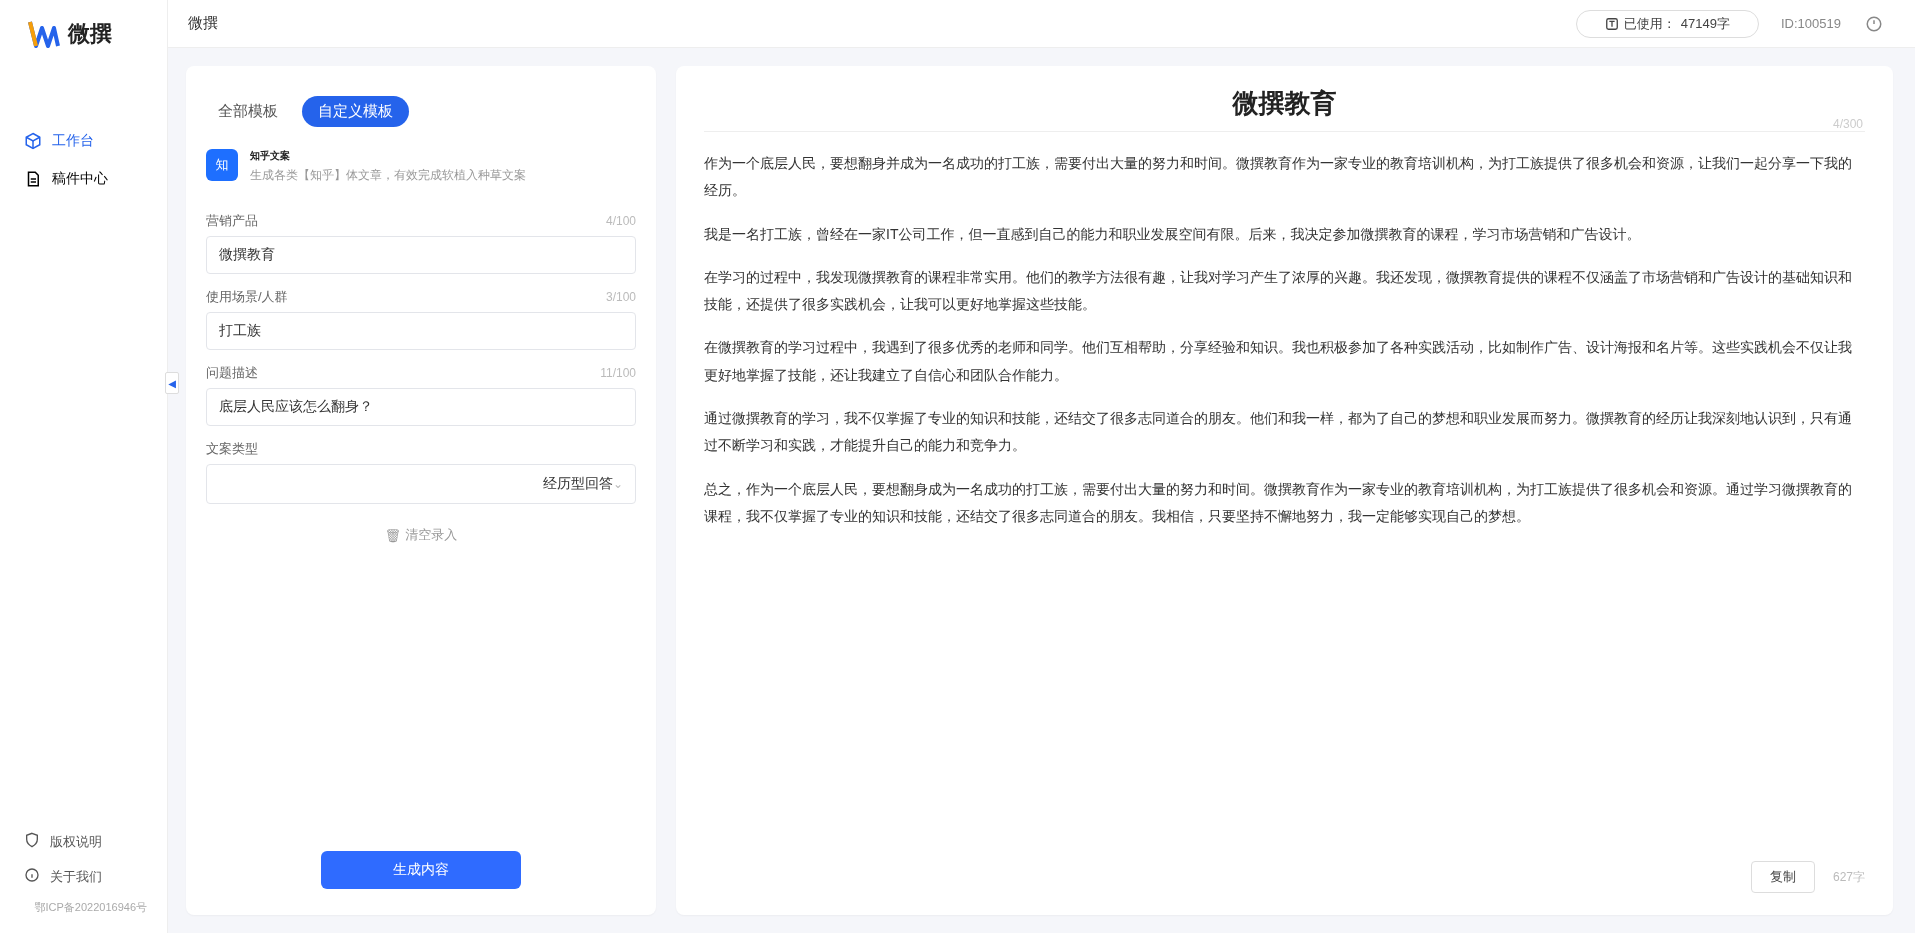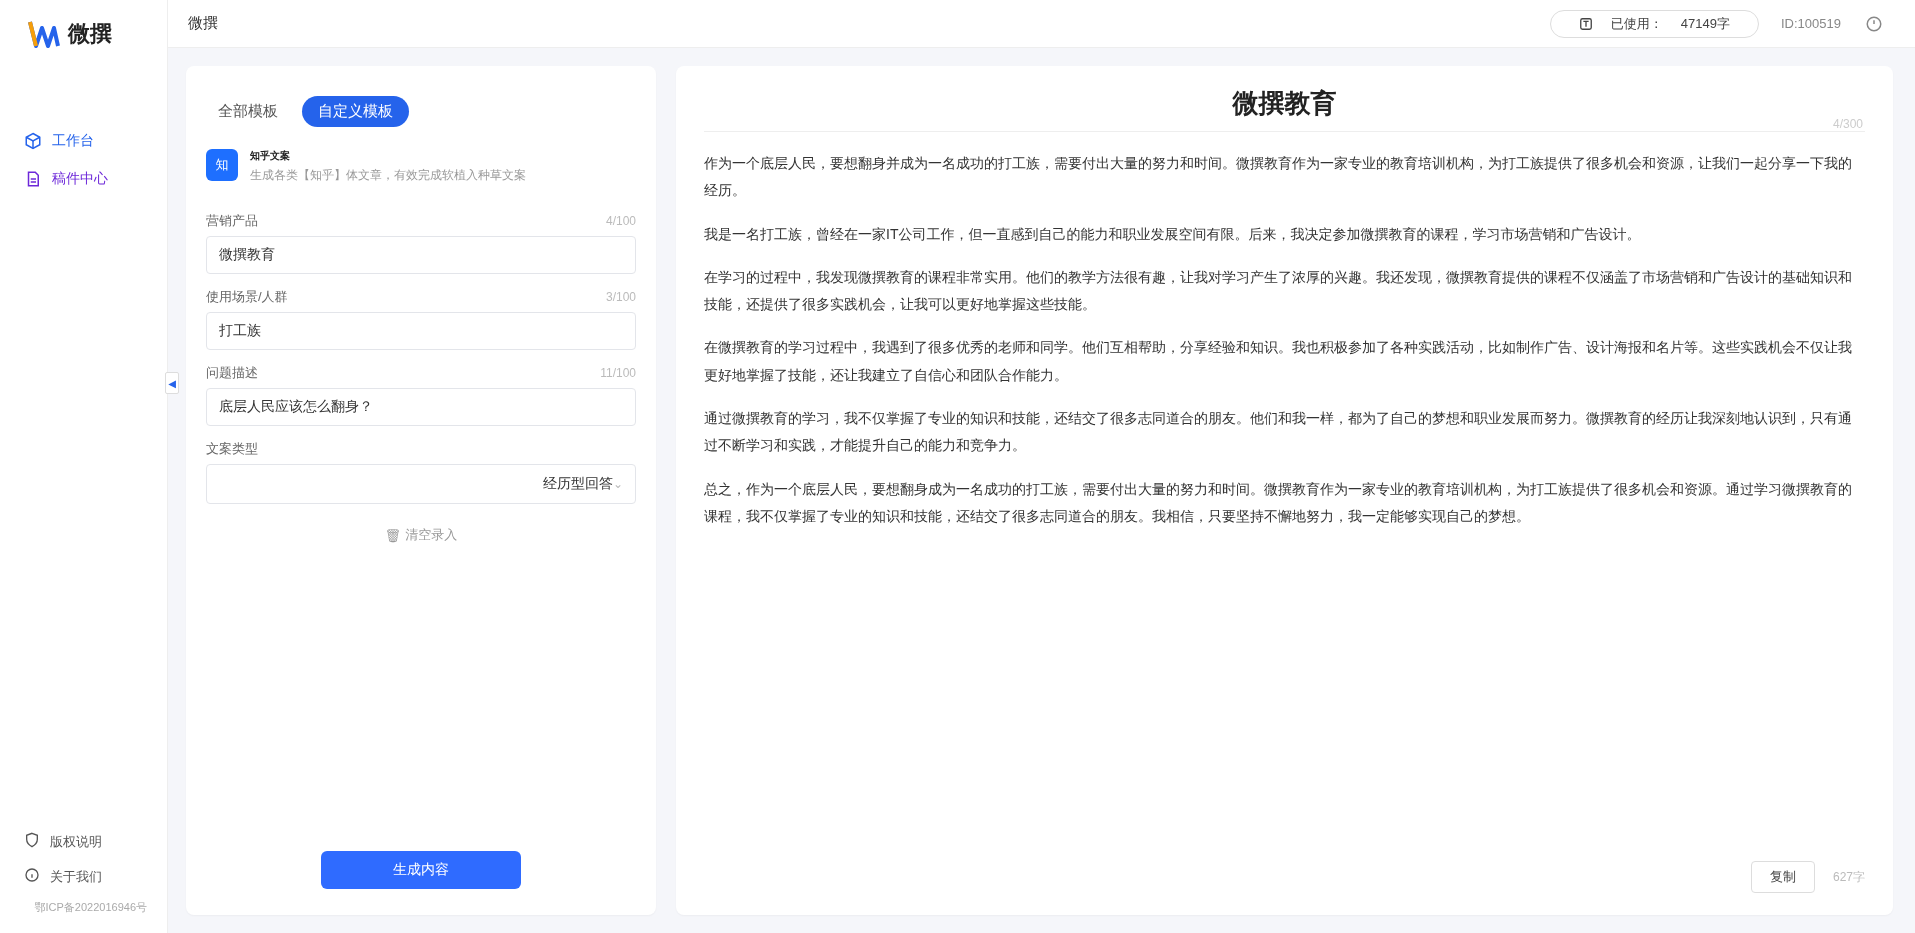--- a/index.html
+++ b/index.html
@@ -31,21 +31,21 @@
 }
 .logo-mark { width: 32px; height: 32px; }
 .logo-text { font-size: 22px; font-weight: 700; color: #222; }
 .nav { padding-top: 60px; }
 .nav-item {
   display: flex;
   align-items: center;
   gap: 10px;
   padding: 10px 24px;
   cursor: pointer;
-  color: #6d28d9;
+  color: #000000;
   font-size: 14px;
 }
 .nav-item.active { color: #2563eb; }
 .nav-item .nav-icon { width: 18px; height: 18px; display:flex; align-items:center; justify-content:center; }
 .sidebar-bottom {
   margin-top: auto;
   padding-bottom: 10px;
   text-align: right;
 }
 .sb-item {
@@ -74,21 +74,21 @@
   height: 48px;
   background: #fff;
   display: flex;
   align-items: center;
   padding: 0 30px 0 16px;
   border-bottom: 1px solid #eee;
 }
 .topbar-title { font-size: 15px; color: #333; margin-left: 4px; }
 .topbar-right { margin-left: auto; display:flex; align-items:center; gap: 22px; }
 .usage-pill {
-  display: flex; align-items: center; gap: 18px;
+  display: flex; align-items: center; gap: 5px;
   border: 1px solid #ddd; border-radius: 14px;
   padding: 4px 28px; font-size: 13px; color:#444;
 }
 .usage-pill .ic { width:14px; height:14px; display:inline-flex; }
 .id-text { font-size: 13px; color:#888; }
 .power-btn { width: 22px; height:22px; color:#888; cursor:pointer; display:flex; align-items:center; justify-content:center; }
 
 
 .content { flex:1; display:flex; gap: 20px; padding: 18px 22px 18px 18px; }
 .panel {

